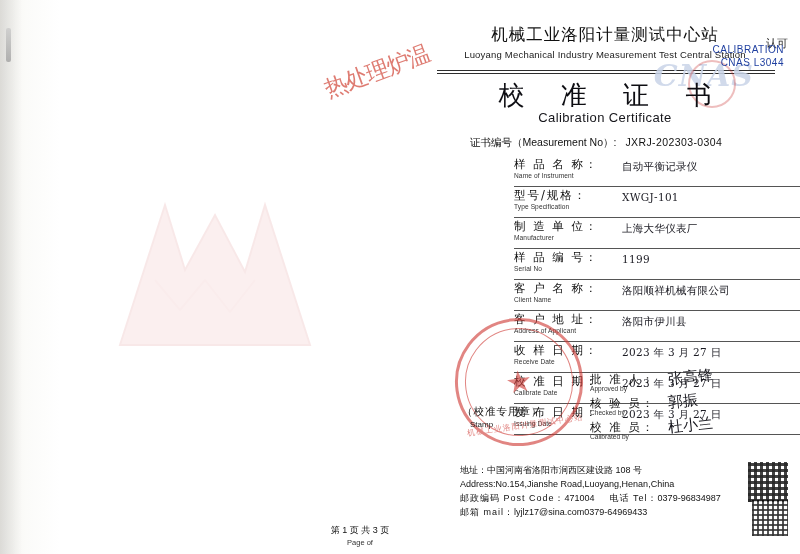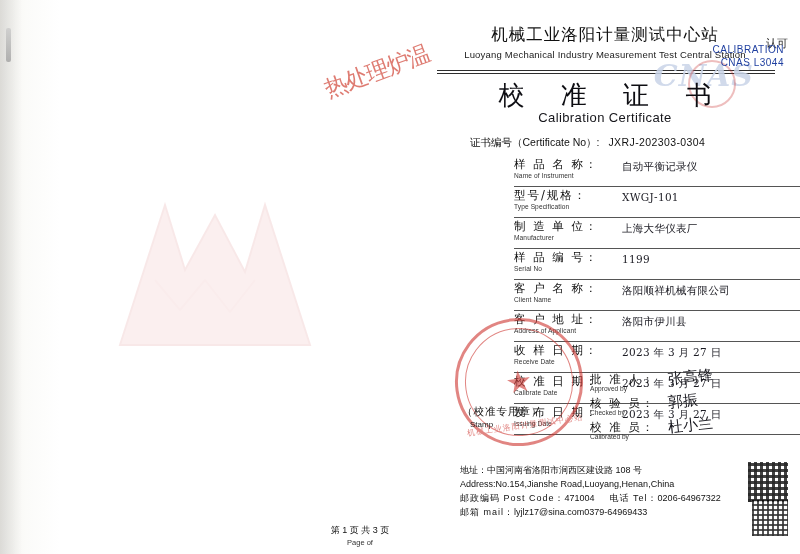--- a/index.html
+++ b/index.html
@@ -218,21 +218,21 @@
   <div class="seal-small"></div>
   <div class="cnas">
     <div class="c1">CALIBRATION</div>
     <div class="c2">CNAS L3044</div>
   </div>
 
   <div class="title-cn">校 准 证 书</div>
   <div class="title-en">Calibration Certificate</div>
 
   <div class="certno">
-    <span>证书编号（Certificate No）:</span>
+    <span>证书编号（Measurement No）:</span>
     <span class="v">JXRJ-202303-0304</span>
   </div>
 
   <div class="fields">
 
     <div class="frow">
       <span class="lab-cn">样 品 名 称：</span>
       <span class="lab-en">Name of Instrument</span>
       <span class="val hand">自动平衡记录仪</span>
     </div>
@@ -314,21 +314,21 @@
   </div>
   <div class="stamp-label">（校准专用章）</div>
   <div class="stamp-label-en">Stamp</div>
 
   <div class="footer">
     <div class="ln">地址：中国河南省洛阳市涧西区建设路 108 号</div>
     <div class="ln">Address:No.154,Jianshe Road,Luoyang,Henan,China</div>
     <div class="ln">
       <span class="k">邮政编码 Post Code：</span><span>471004</span>
       &nbsp;&nbsp;&nbsp;&nbsp;
-      <span class="k">电话 Tel：</span><span>0206-64967322</span>
+      <span class="k">电话 Tel：</span><span>0379-96834987</span>
     </div>
     <div class="ln">
       <span class="k">邮箱 mail：</span><span>lyjlz17@sina.com0379-64969433</span>
     </div>
   </div>
 
   <div class="qr"></div>
   <div class="qr2"></div>
 
   <div class="pageno">

